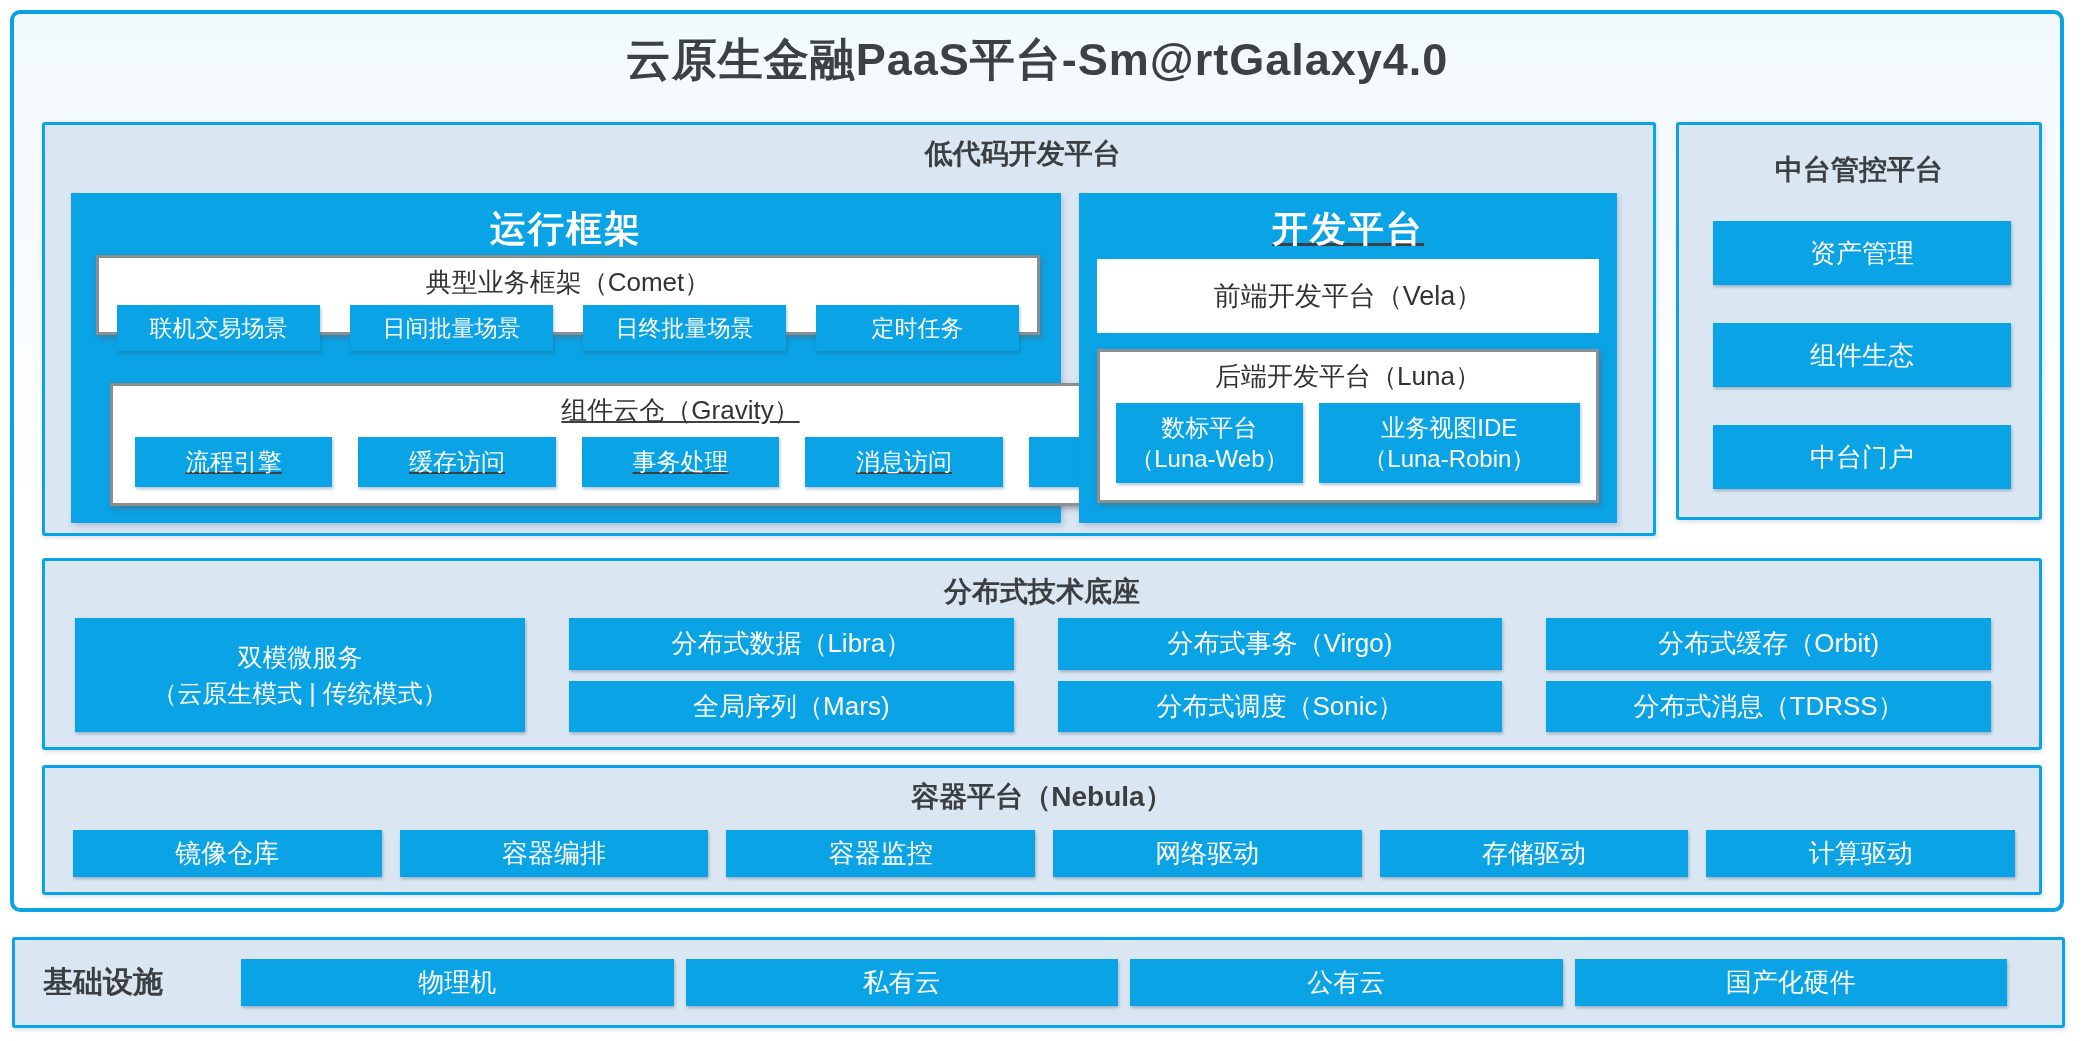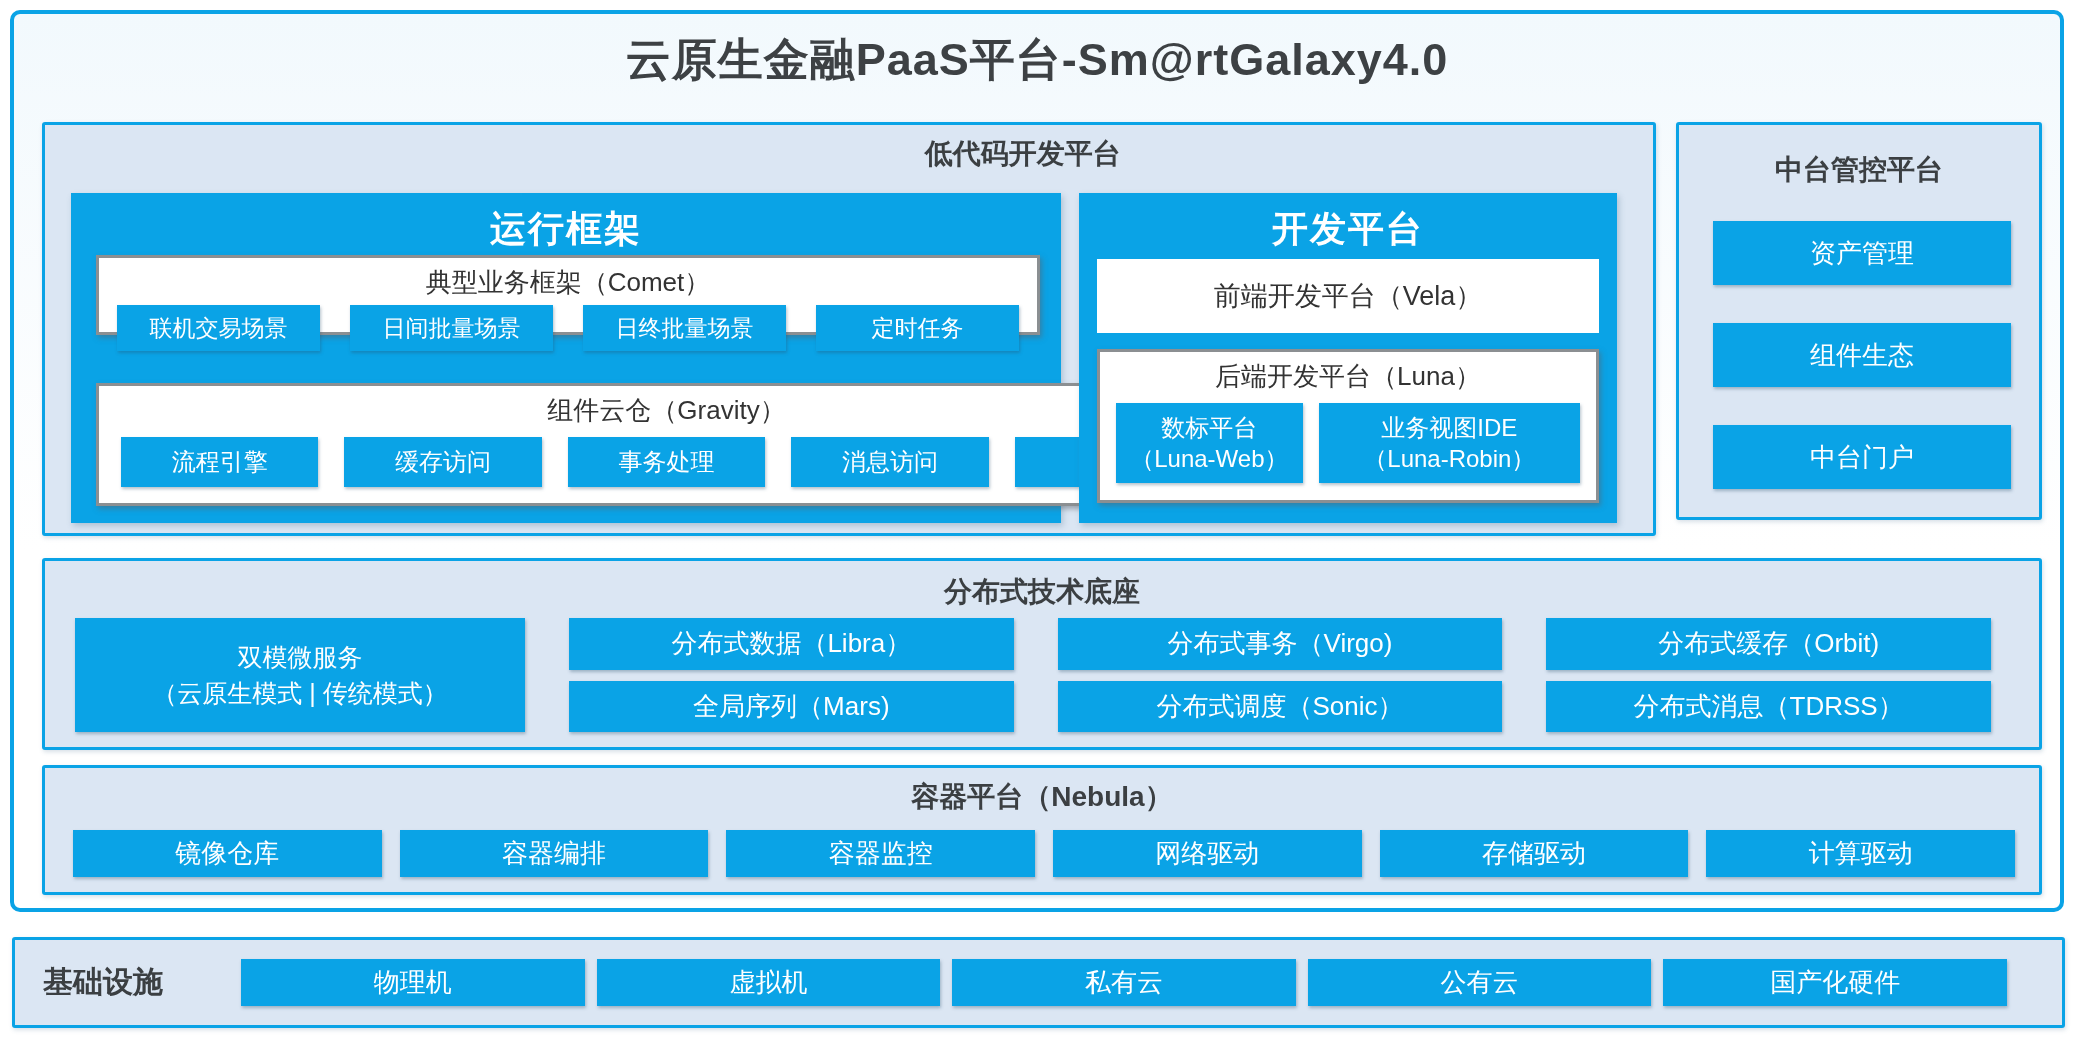--- a/index.html
+++ b/index.html
@@ -31,35 +31,35 @@
   .panel-title{font-size:28px;font-weight:700;color:#3b3f42;white-space:nowrap;}
 
   
   .low-code{left:28px;top:108px;width:1614px;height:414px;}
   .low-code-title{position:absolute;top:10px;left:60.8%;transform:translateX(-50%);}
   .blue-box{
     position:absolute;background:var(--accent);
     box-shadow:2px 3px 6px rgba(70,110,140,.3);
   }
   .runtime{left:26px;top:68px;width:990px;height:330px;}
-  .dev{left:1034px;top:68px;width:538px;height:330px;}
+  .dev{left:1034px;top:68px;width:538px;height:330px;text-decoration:underline;}
   .blue-box-title{
     padding-top:12px;text-align:center;
     font-size:36px;font-weight:700;color:#fff;letter-spacing:2px;
   }
   .white-box{
     position:absolute;background:#fff;border:3px solid var(--gray-border);
     box-shadow:2px 3px 5px rgba(90,100,110,.5);
   }
   .white-box-title{
     margin-top:5px;text-align:center;
     font-size:26px;font-weight:500;color:#333;line-height:38px;
   }
   .comet{left:25px;top:62px;width:944px;height:80px;}
-  .gravity{left:25px;top:190px;width:1141px;height:123px;}
+  .gravity{left:39px;top:190px;width:1141px;height:123px;text-decoration:underline;}
   .btn-row{display:flex;}
   .comet-row{margin-top:4px;padding:0 18px;gap:30px;}
   .gravity-row{margin-top:8px;padding:0 22px;gap:26px;}
   .blue-btn{
     background:var(--accent);color:#fff;text-align:center;
     box-shadow:1px 2px 3px rgba(40,80,110,.35);
   }
   .comet-row .blue-btn{flex:1;height:46px;line-height:46px;font-size:23px;}
   .gravity-row .blue-btn{flex:1;height:50px;line-height:50px;font-size:24px;}
 
@@ -203,19 +203,18 @@
         <div class="blue-btn">存储驱动</div>
         <div class="blue-btn">计算驱动</div>
       </div>
     </section>
 
   </div>
 
   <section class="panel infra">
     <div class="infra-label">基础设施</div>
     <div class="blue-btn">物理机</div>
-    <div class="blue-btn">虚拟机</div>
     <div class="blue-btn">私有云</div>
     <div class="blue-btn">公有云</div>
     <div class="blue-btn">国产化硬件</div>
   </section>
 
 </div>
 
 </body></html>

